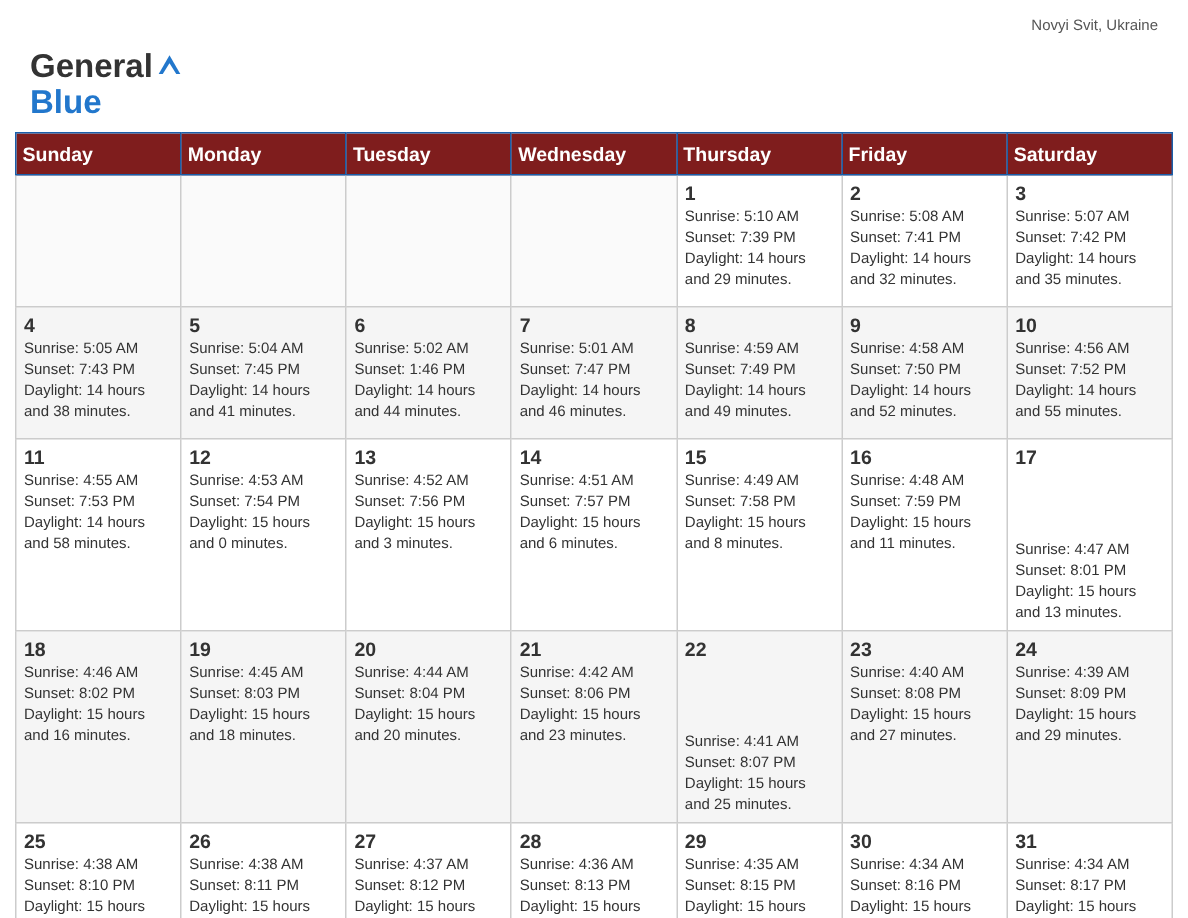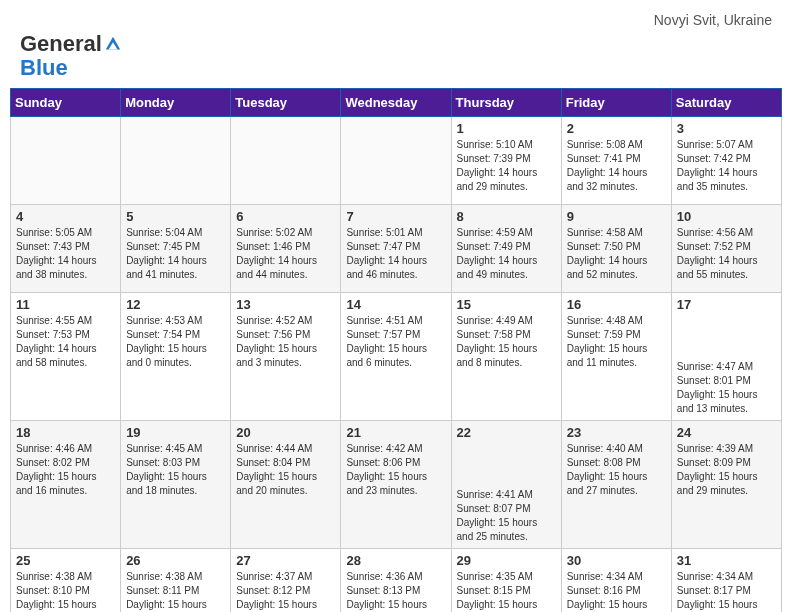--- a/index.html
+++ b/index.html
@@ -35,33 +35,33 @@
     .title-block {
       text-align: right;
     }
     .month-title {
       font-size: 32px;
       font-weight: bold;
       color: #333;
       line-height: 1.1;
     }
     .location-title {
-      font-size: 14px;
+      font-size: 10px;
       color: #555;
     }
     .calendar-container {
       padding: 0 10px 10px 10px;
     }
     table {
       width: 100%;
       border-collapse: collapse;
       table-layout: fixed;
     }
     thead tr th {
-      background: #4c1d95;
+      background: #7f1d1d;
       color: #fff;
       font-size: 13px;
       font-weight: bold;
       padding: 6px 4px;
       text-align: left;
       border: 1px solid #1a5faa;
     }
     tbody tr td {
       border: 1px solid #ccc;
       vertical-align: top;

